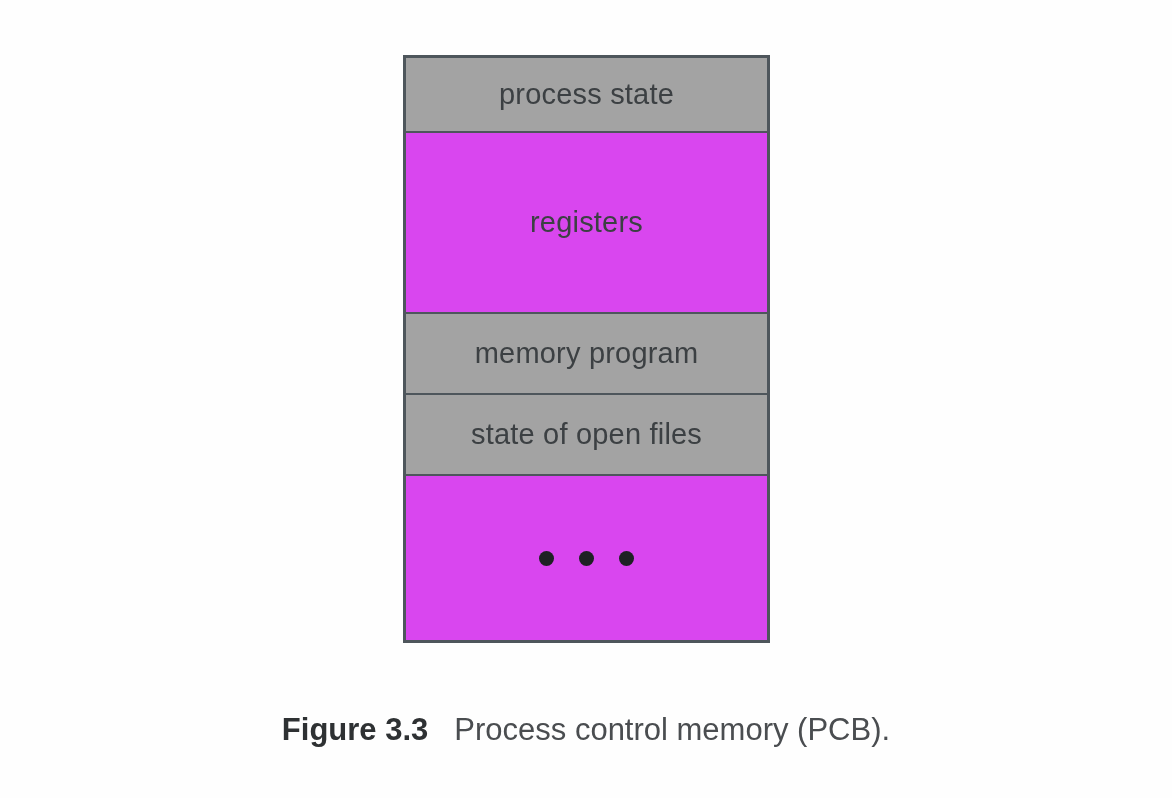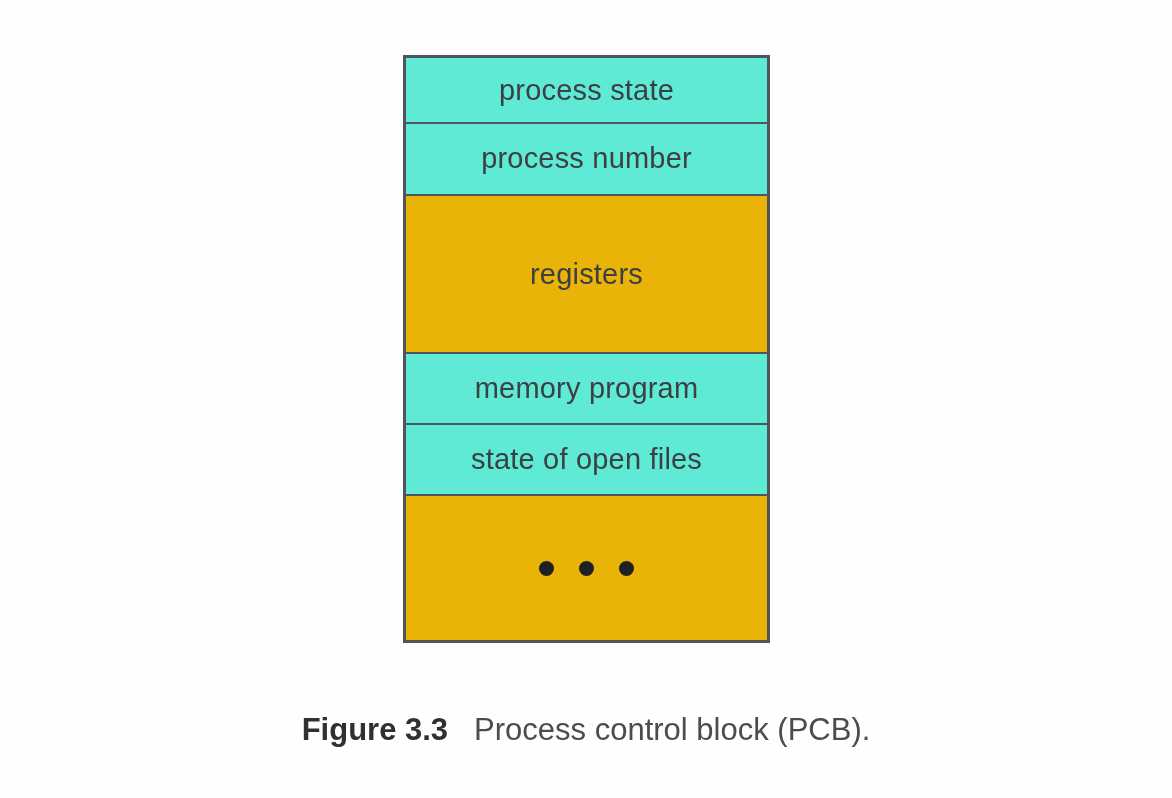--- a/index.html
+++ b/index.html
@@ -33,22 +33,22 @@
     display: flex;
     align-items: center;
     justify-content: center;
     font-size: 29px;
     letter-spacing: 0.2px;
     color: #3c4043;
   }
   .pcb-row:last-child {
     border-bottom: none;
   }
-  .fill-gray { background: #5eead4; }
-  .fill-blue { background: #eab308; text-align: right; }
+  .fill-gray { background: #a3a3a3; }
+  .fill-blue { background: #d946ef; text-align: right; }
 
   
   .dots {
     display: flex;
     gap: 25px;
     align-items: center;
     justify-content: center;
   }
   .dot {
     width: 15px;
@@ -74,36 +74,33 @@
     margin-right: 26px;
   }
 </style>
 </head>
 <body>
 
 <div class="pcb">
   <div class="pcb-row fill-gray" style="flex:58">
     <span>process state</span>
   </div>
-  <div class="pcb-row fill-gray" style="flex:63">
-    <span>process number</span>
-  </div>
   <div class="pcb-row fill-blue" style="flex:142">
     <span>registers</span>
   </div>
   <div class="pcb-row fill-gray" style="flex:62">
     <span>memory program</span>
   </div>
   <div class="pcb-row fill-gray" style="flex:63">
     <span>state of open files</span>
   </div>
   <div class="pcb-row fill-blue" style="flex:130">
     <span class="dots">
       <span class="dot"></span>
       <span class="dot"></span>
       <span class="dot"></span>
     </span>
   </div>
 </div>
 
 <div class="caption">
-  <span class="fig-number">Figure 3.3</span><span>Process control block (PCB).</span>
+  <span class="fig-number">Figure 3.3</span><span>Process control memory (PCB).</span>
 </div>
 
 </body></html>

